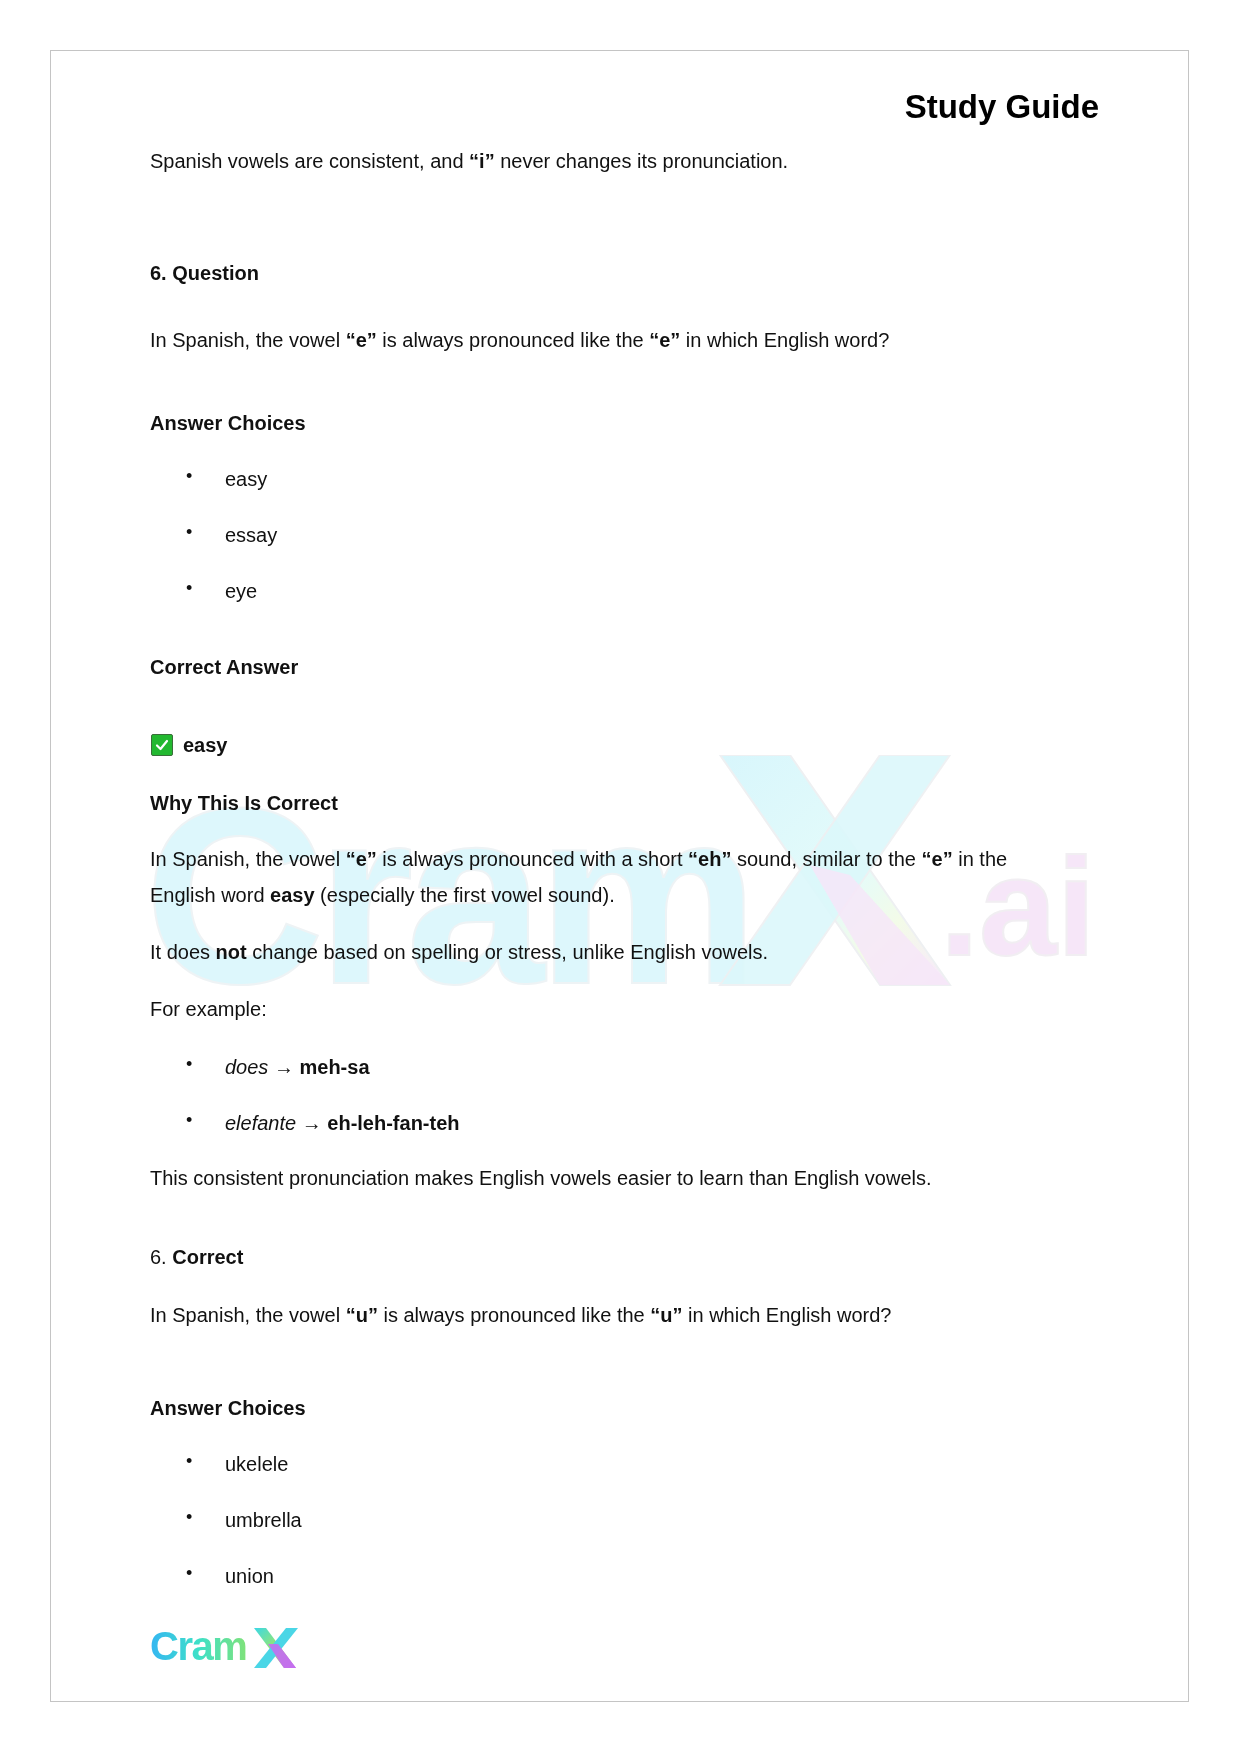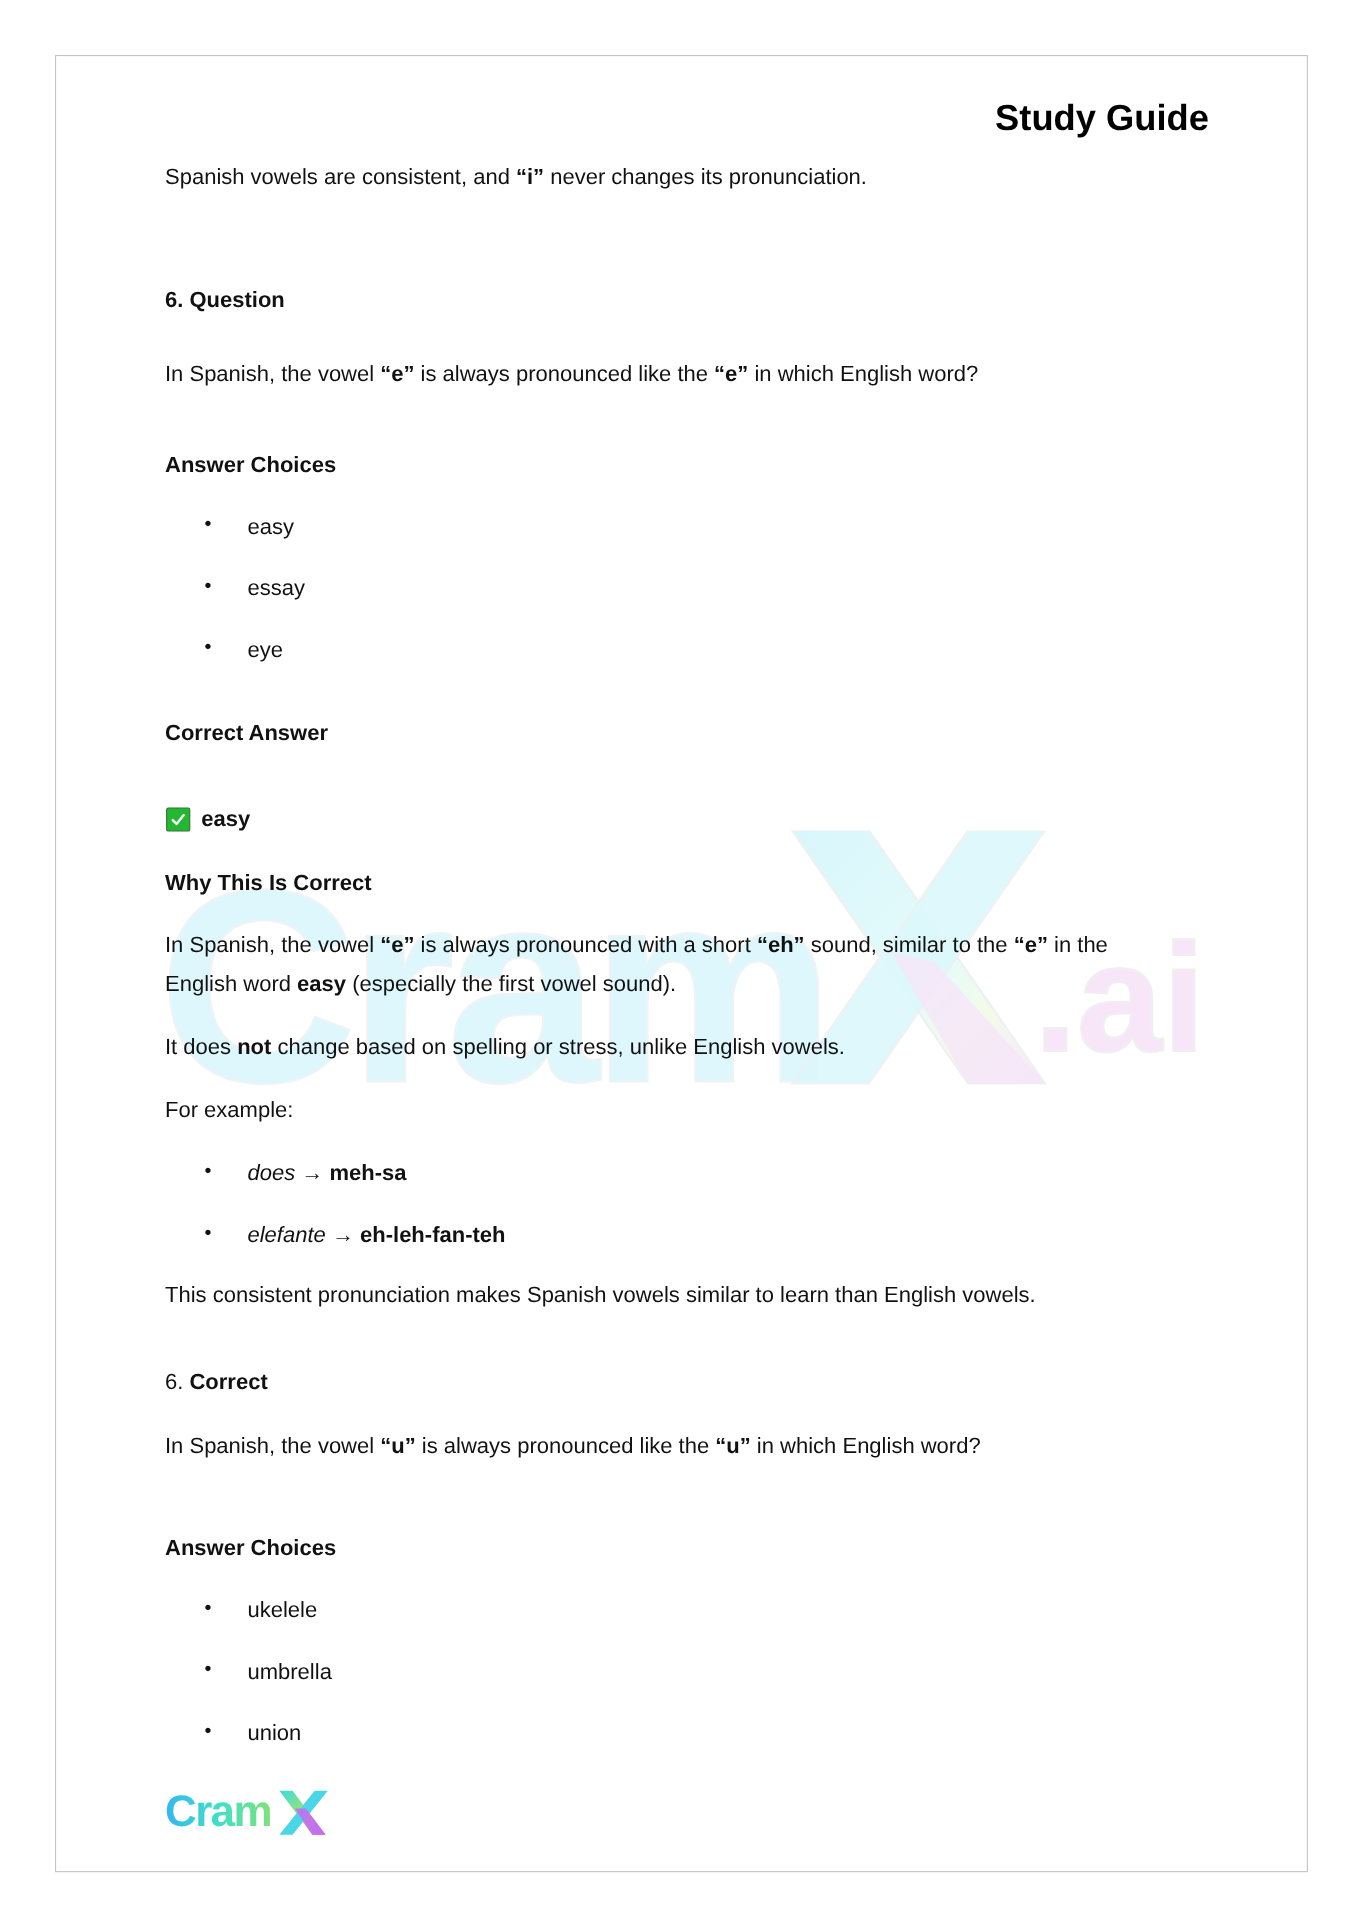--- a/index.html
+++ b/index.html
@@ -168,21 +168,21 @@
   <div class="abs bullet" style="top:1054px;">•</div>
   <div class="abs bullet-text" style="top:1056px;">
     <i>does</i><span> → </span><b>meh-sa</b>
   </div>
 
   <div class="abs bullet" style="top:1110px;">•</div>
   <div class="abs bullet-text" style="top:1112px;">
     <i>elefante</i><span> → </span><b>eh-leh-fan-teh</b>
   </div>
 
-  <div class="abs p" style="top:1160px;">This consistent pronunciation makes Spanish vowels similar to learn than English vowels.</div>
+  <div class="abs p" style="top:1160px;">This consistent pronunciation makes English vowels easier to learn than English vowels.</div>
 
   <div class="abs" style="left:150px; top:1246px; font-size:20px; color:#111;">
     <span>6.</span> <b>Correct</b>
   </div>
 
   <div class="abs p" style="top:1297px;">
     <span>In Spanish, the vowel </span><b>“u”</b><span> is always pronounced like the </span><b>“u”</b><span> in which English word?</span>
   </div>
 
   <div class="abs h" style="top:1397px;">Answer Choices</div>

